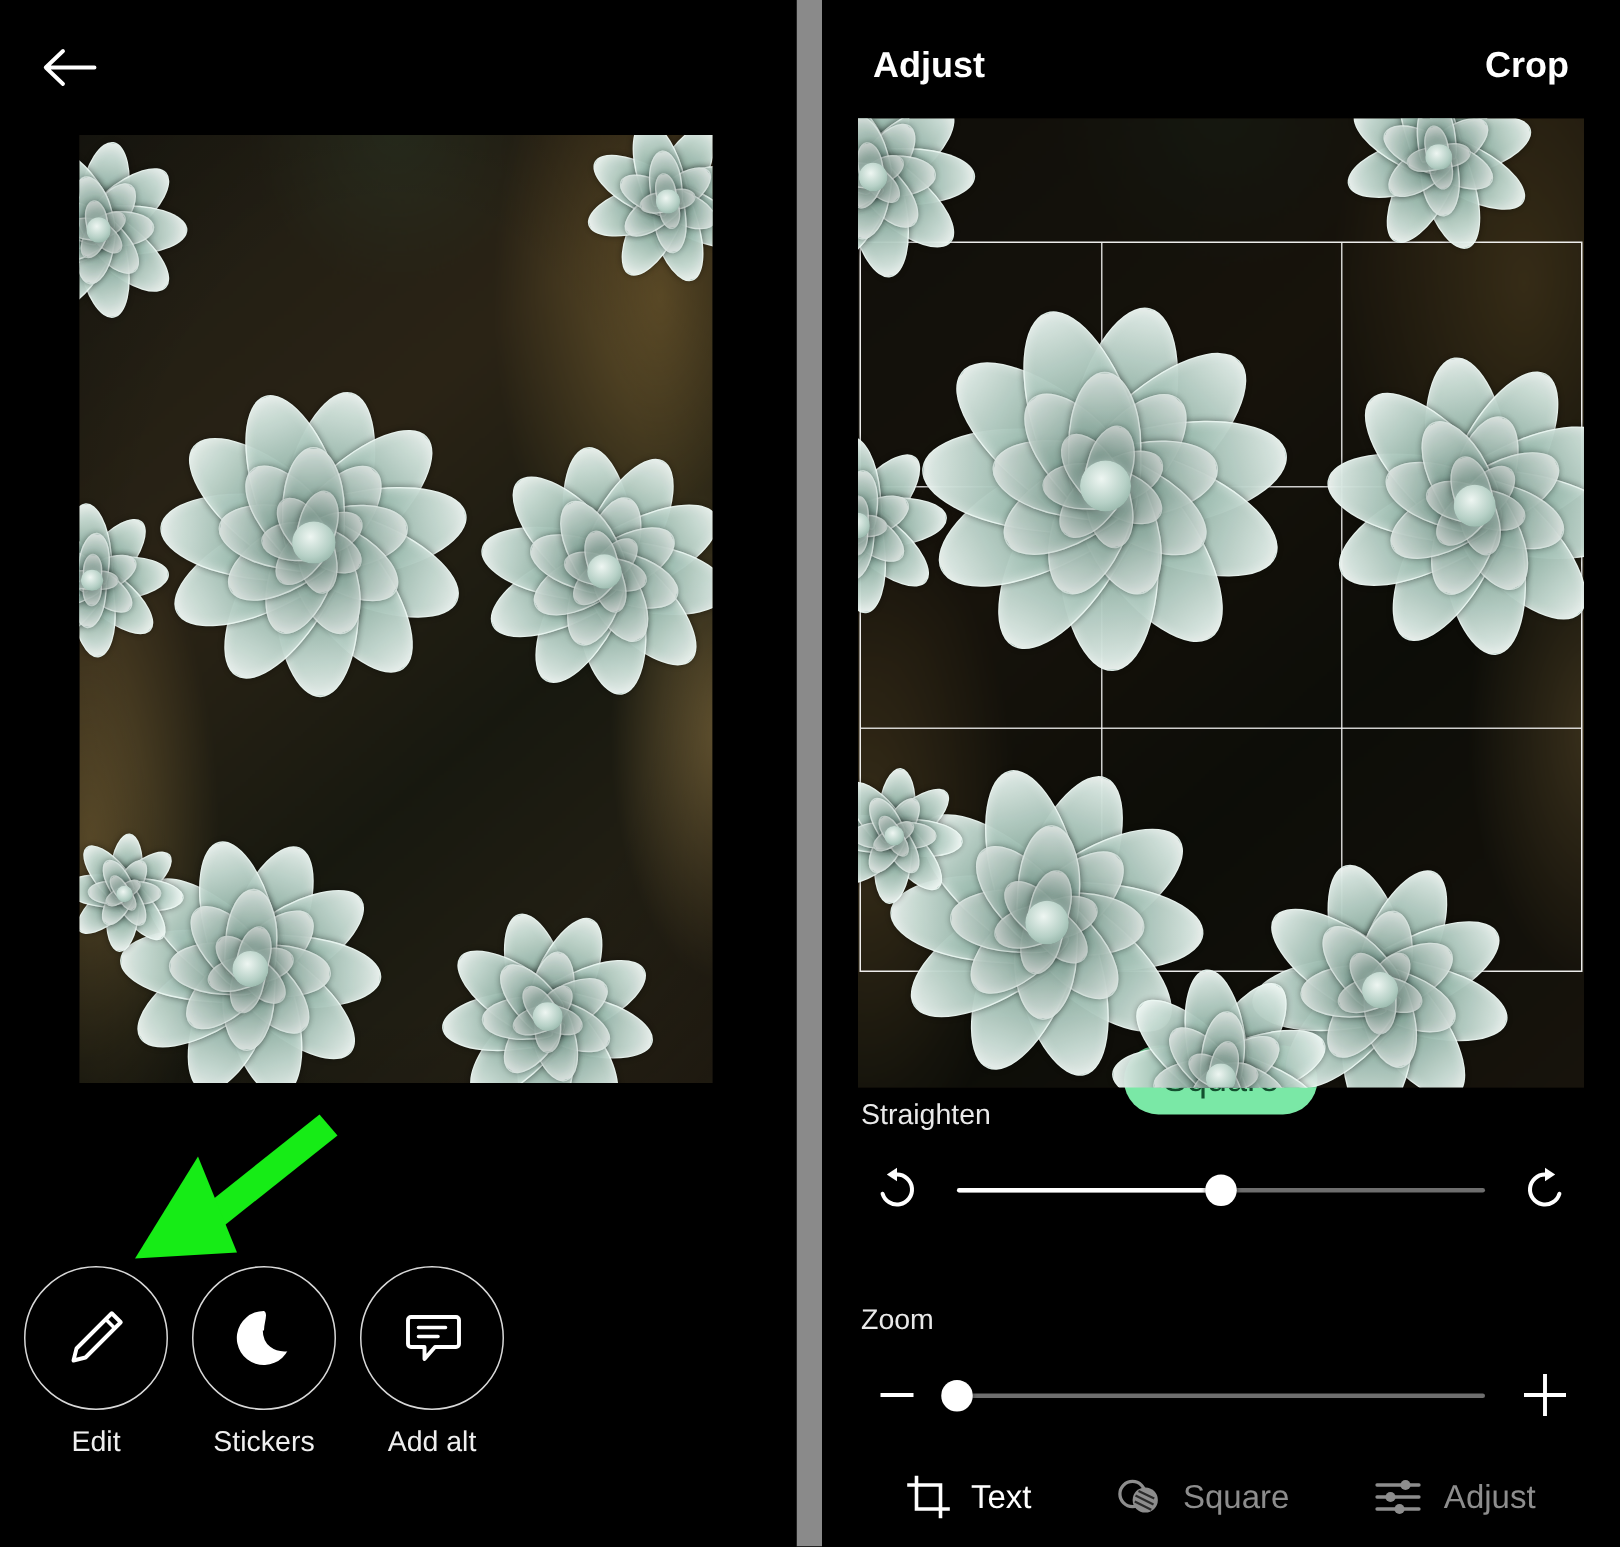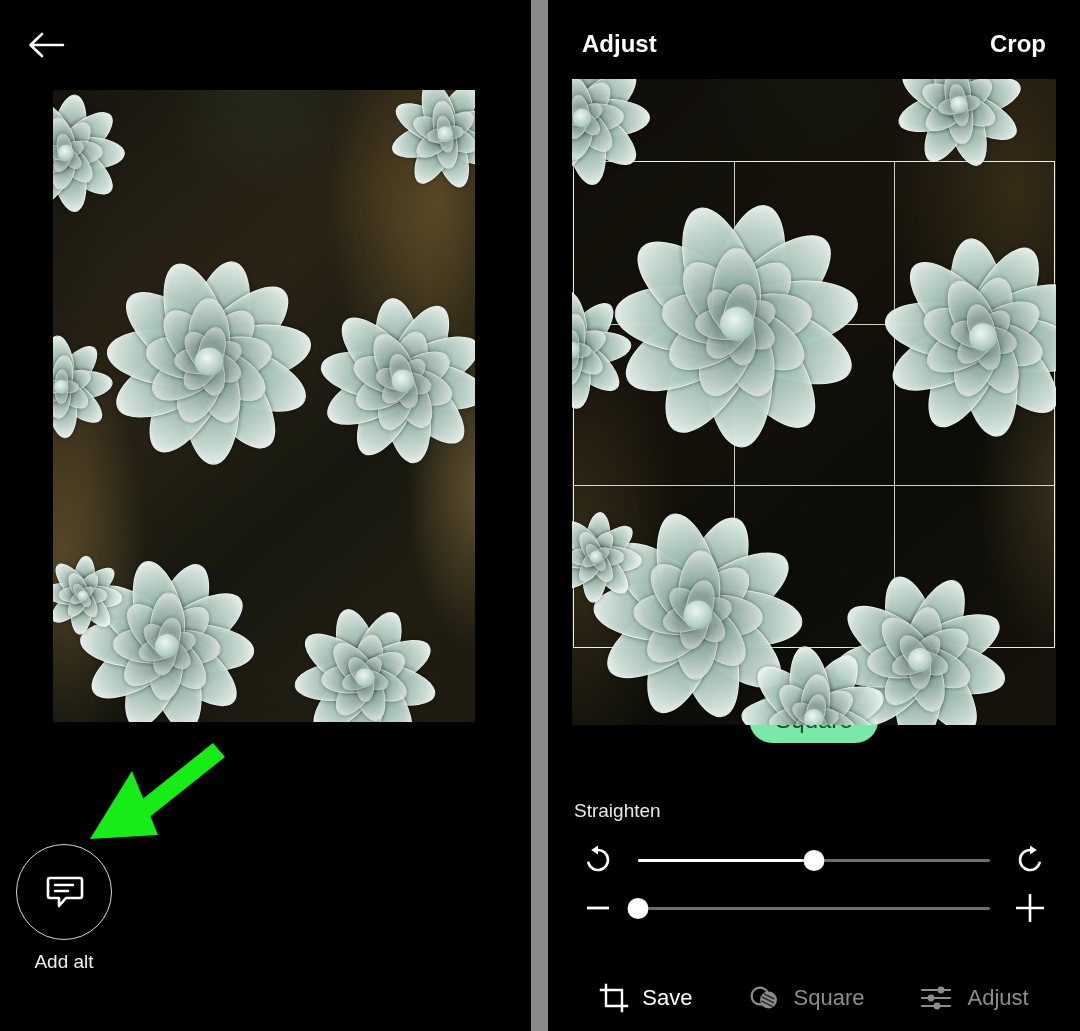--- a/index.html
+++ b/index.html
@@ -455,22 +455,40 @@
       </div>
     </div>
 
     <svg class="green-arrow" viewBox="0 0 150 110">
       <polygon points="133,8 145,22 52,96 40,82" fill="#16ec16"></polygon>
       <polygon points="52,36 78,100 10,104" fill="#16ec16"></polygon>
     </svg>
 
     <div class="tools">
 
-
-
+      <div class="tool">
+        <div class="circ">
+          <svg width="46" height="46" viewBox="0 0 46 46">
+            <path d="M33.5 6.5 L39.5 12.5 L16 36 L8 38 L10 30 Z" fill="none" stroke="#fff" stroke-width="2.6" stroke-linejoin="round"></path>
+            <path d="M29.5 10.5 L35.5 16.5" stroke="#fff" stroke-width="2.4"></path>
+          </svg>
+        </div>
+        <div class="lbl">Edit</div>
+      </div>
+
+
+      <div class="tool">
+        <div class="circ">
+          <svg width="44" height="44" viewBox="0 0 44 44">
+            <path d="M22 4 a18 18 0 1 0 16 26 c-9 1 -16 -4 -16 -13 0 -6 3 -11 0 -13 Z" fill="#fff"></path>
+            <path d="M38 30 c-9 1 -16 -4 -16 -13" fill="none" stroke="#000" stroke-width="1.6"></path>
+          </svg>
+        </div>
+        <div class="lbl">Stickers</div>
+      </div>
 
 
       <div class="tool">
         <div class="circ">
           <svg width="44" height="40" viewBox="0 0 44 40">
             <path d="M8 6 H38 a2 2 0 0 1 2 2 V24 a2 2 0 0 1 -2 2 H24 L17 34 V26 H8 a2 2 0 0 1 -2 -2 V8 a2 2 0 0 1 2 -2 Z" fill="none" stroke="#fff" stroke-width="2.6" stroke-linejoin="round"></path>
             <path d="M13 13 H31 M13 19 H26" stroke="#fff" stroke-width="2.4" stroke-linecap="round"></path>
           </svg>
         </div>
         <div class="lbl">Add alt</div>
@@ -717,21 +735,21 @@
       <div class="crop-window">
         <div class="gl v" style="left:33.33%"></div>
         <div class="gl v" style="left:66.66%"></div>
         <div class="gl h" style="top:33.33%"></div>
         <div class="gl h" style="top:66.66%"></div>
       </div>
     </div>
 
     <div class="ratio-pill" style="background: rgb(122, 232, 166); color: rgb(19, 80, 47);">Square</div>
 
-    <div class="slider-group" style="top:800px">
+    <div class="slider-group" style="top:733px">
       <div class="sg-label">Straighten</div>
       <div class="sg-row">
         <div class="sg-icon">
           <svg width="34" height="34" viewBox="0 0 34 34">
             <path d="M17 7 a10 10 0 1 1 -9.6 12.8" fill="none" stroke="#fff" stroke-width="2.7" stroke-linecap="round"></path>
             <polygon points="17,2.5 17,11.5 10.2,7" fill="#fff"></polygon>
           </svg>
         </div>
         <div class="track-wrap">
           <div class="track"></div>
@@ -741,20 +759,21 @@
         <div class="sg-icon">
           <svg width="34" height="34" viewBox="0 0 34 34">
             <path d="M17 7 a10 10 0 1 0 9.6 12.8" fill="none" stroke="#fff" stroke-width="2.7" stroke-linecap="round"></path>
             <polygon points="17,2.5 17,11.5 23.8,7" fill="#fff"></polygon>
           </svg>
         </div>
       </div>
     </div>
 
     <div class="slider-group" style="top:870px">
+      <div class="sg-label">Zoom</div>
       <div class="sg-row">
         <div class="sg-icon">
           <svg width="34" height="34" viewBox="0 0 34 34">
             <path d="M6 17 H28" stroke="#fff" stroke-width="2.8" stroke-linecap="butt"></path>
           </svg>
         </div>
         <div class="track-wrap">
           <div class="track"></div>
           <div class="track-fill" id="zoom-fill" style="width: 0%;"></div>
           <div class="thumb" id="zoom-thumb" style="left: 0%;"></div>
@@ -767,21 +786,21 @@
       </div>
     </div>
 
     <div class="tabbar">
 
       <div class="tab active">
         <svg width="30" height="30" viewBox="0 0 30 30">
           <path d="M7 2 V23 H28" fill="none" stroke="#fff" stroke-width="2.4" stroke-linecap="square"></path>
           <path d="M2 7 H23 V28" fill="none" stroke="#fff" stroke-width="2.4" stroke-linecap="square"></path>
         </svg>
-        <span class="tlbl">Save</span>
+        <span class="tlbl">Text</span>
       </div>
 
       <div class="tab">
         <svg width="32" height="30" viewBox="0 0 32 30">
           <circle cx="11" cy="13" r="8.4" fill="none" stroke="#8d8d8d" stroke-width="2.2"></circle>
           <circle cx="19.5" cy="17" r="8.4" fill="#8d8d8d"></circle>
           <path d="M13 14 L25 20 M12.5 18 L23.5 23.5 M15 11 L25.5 16" stroke="#2a2a2a" stroke-width="1.5"></path>
         </svg>
         <span class="tlbl">Square</span>
       </div>

